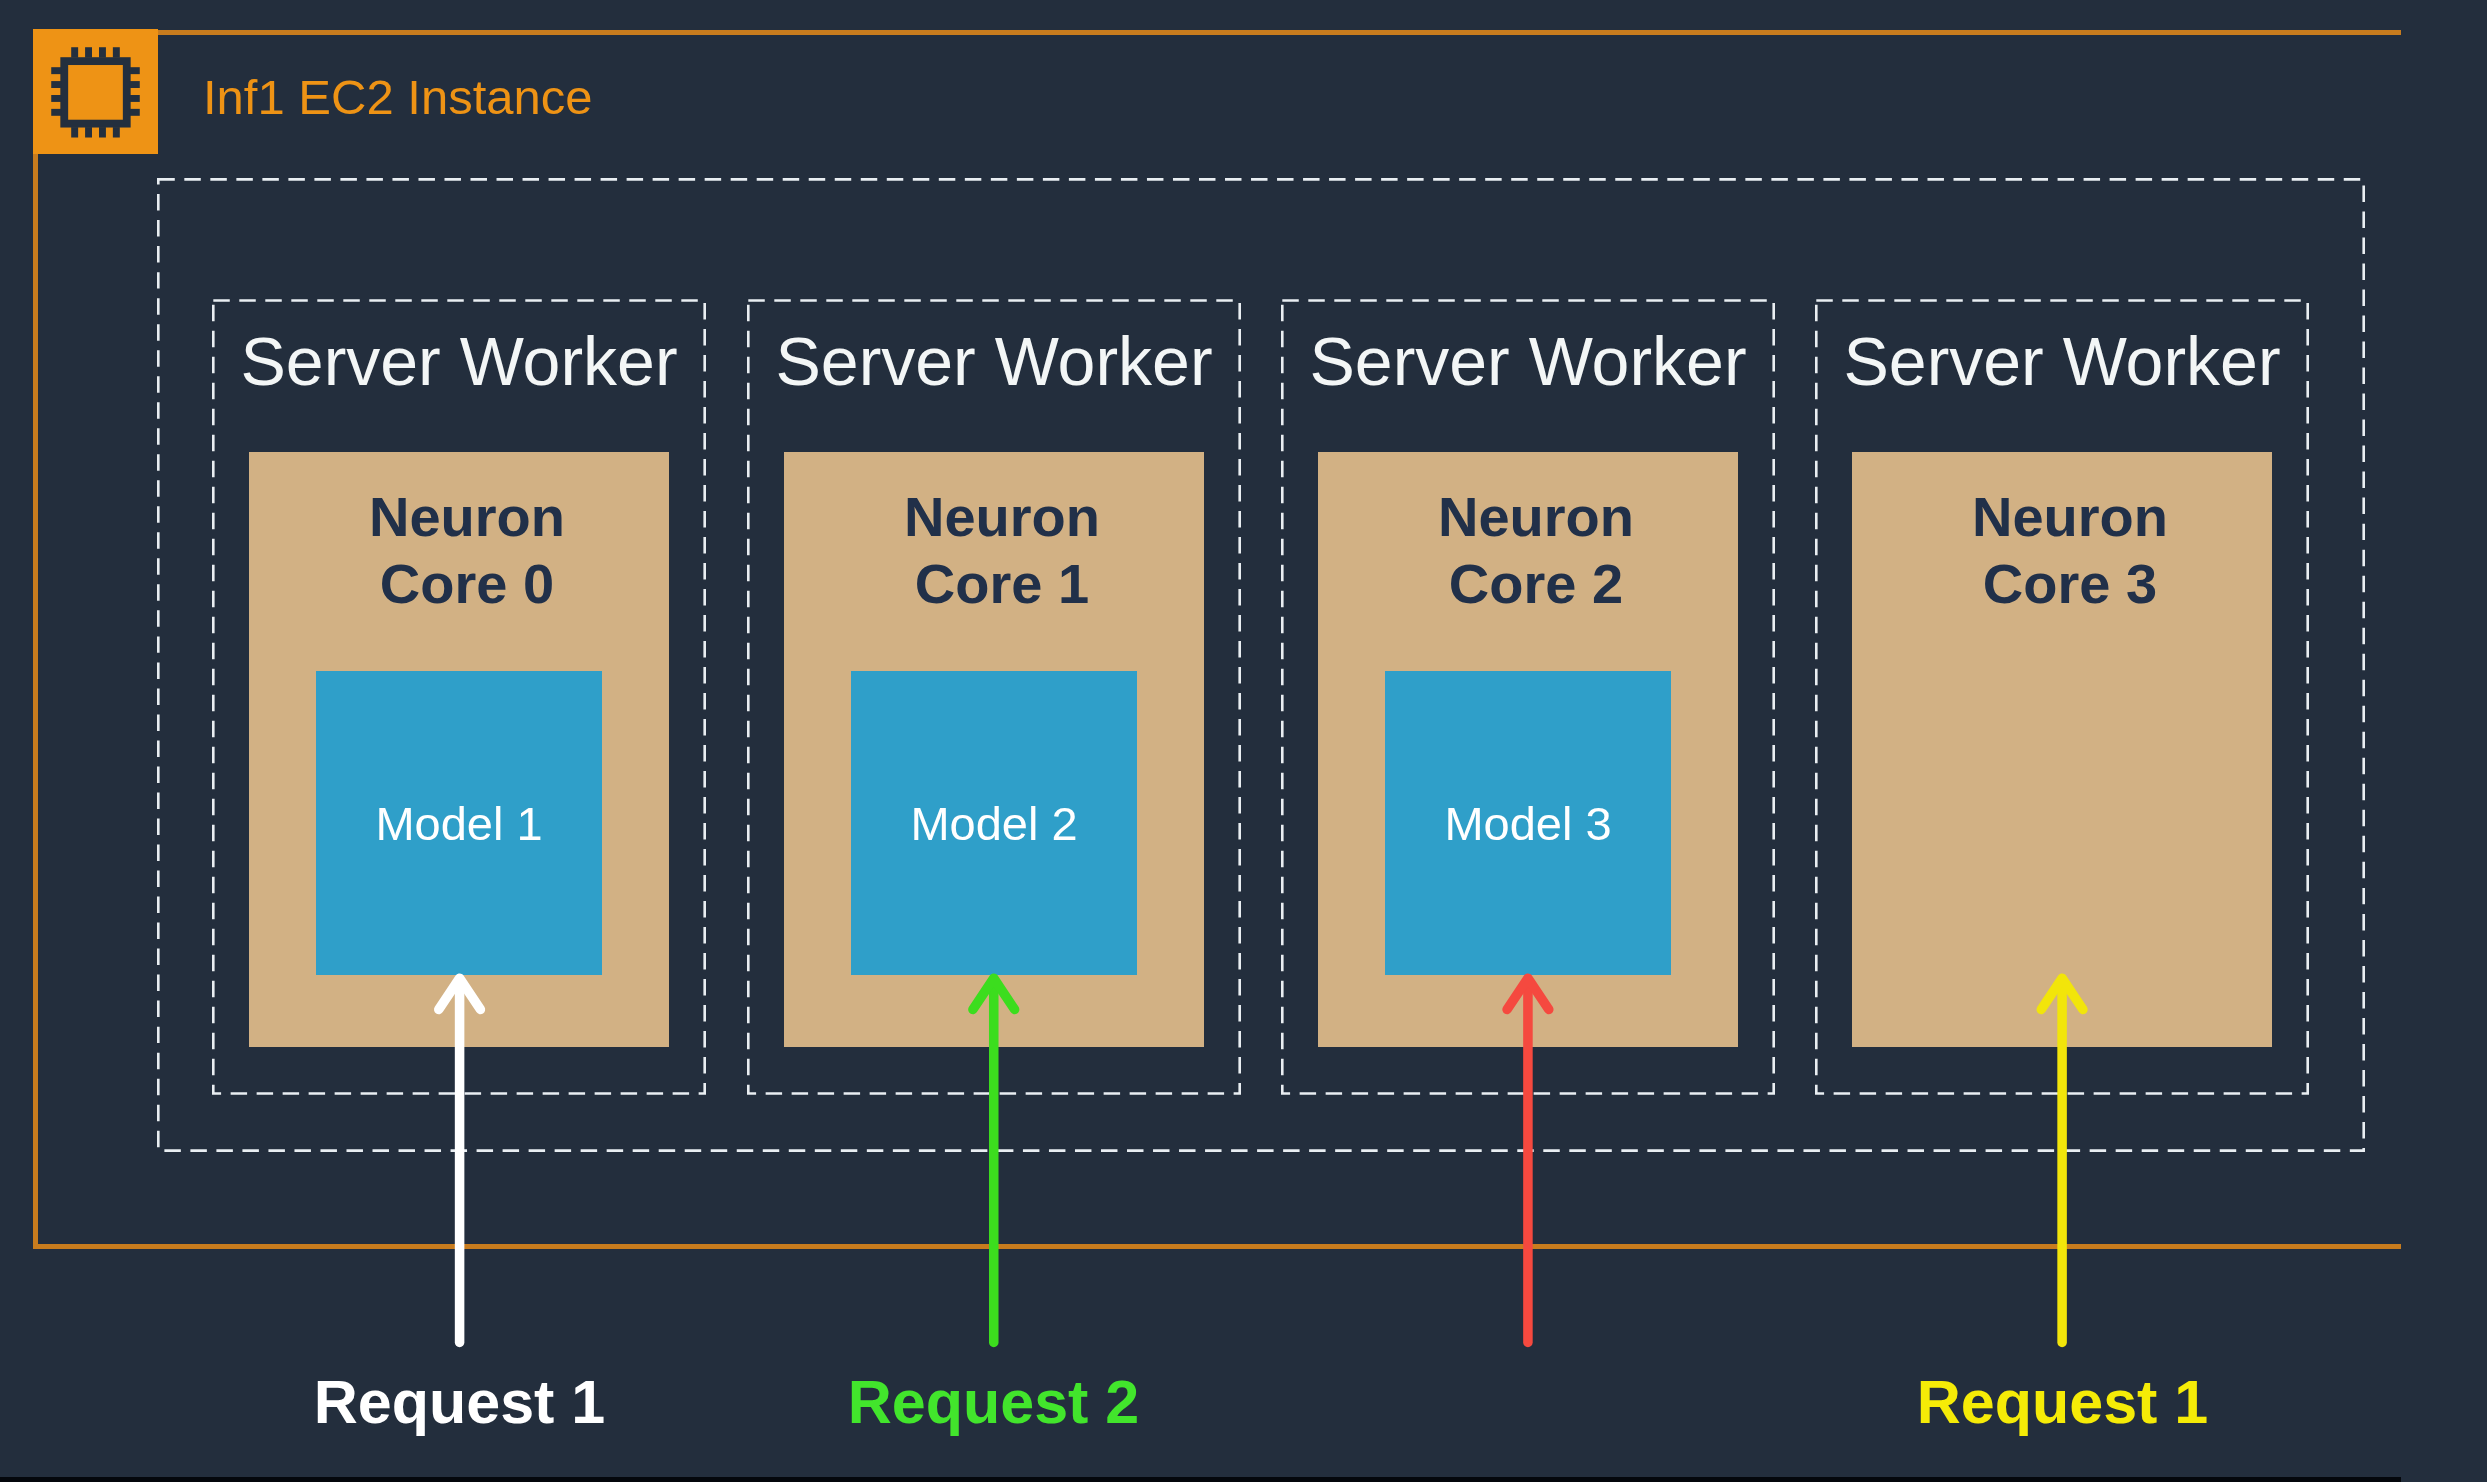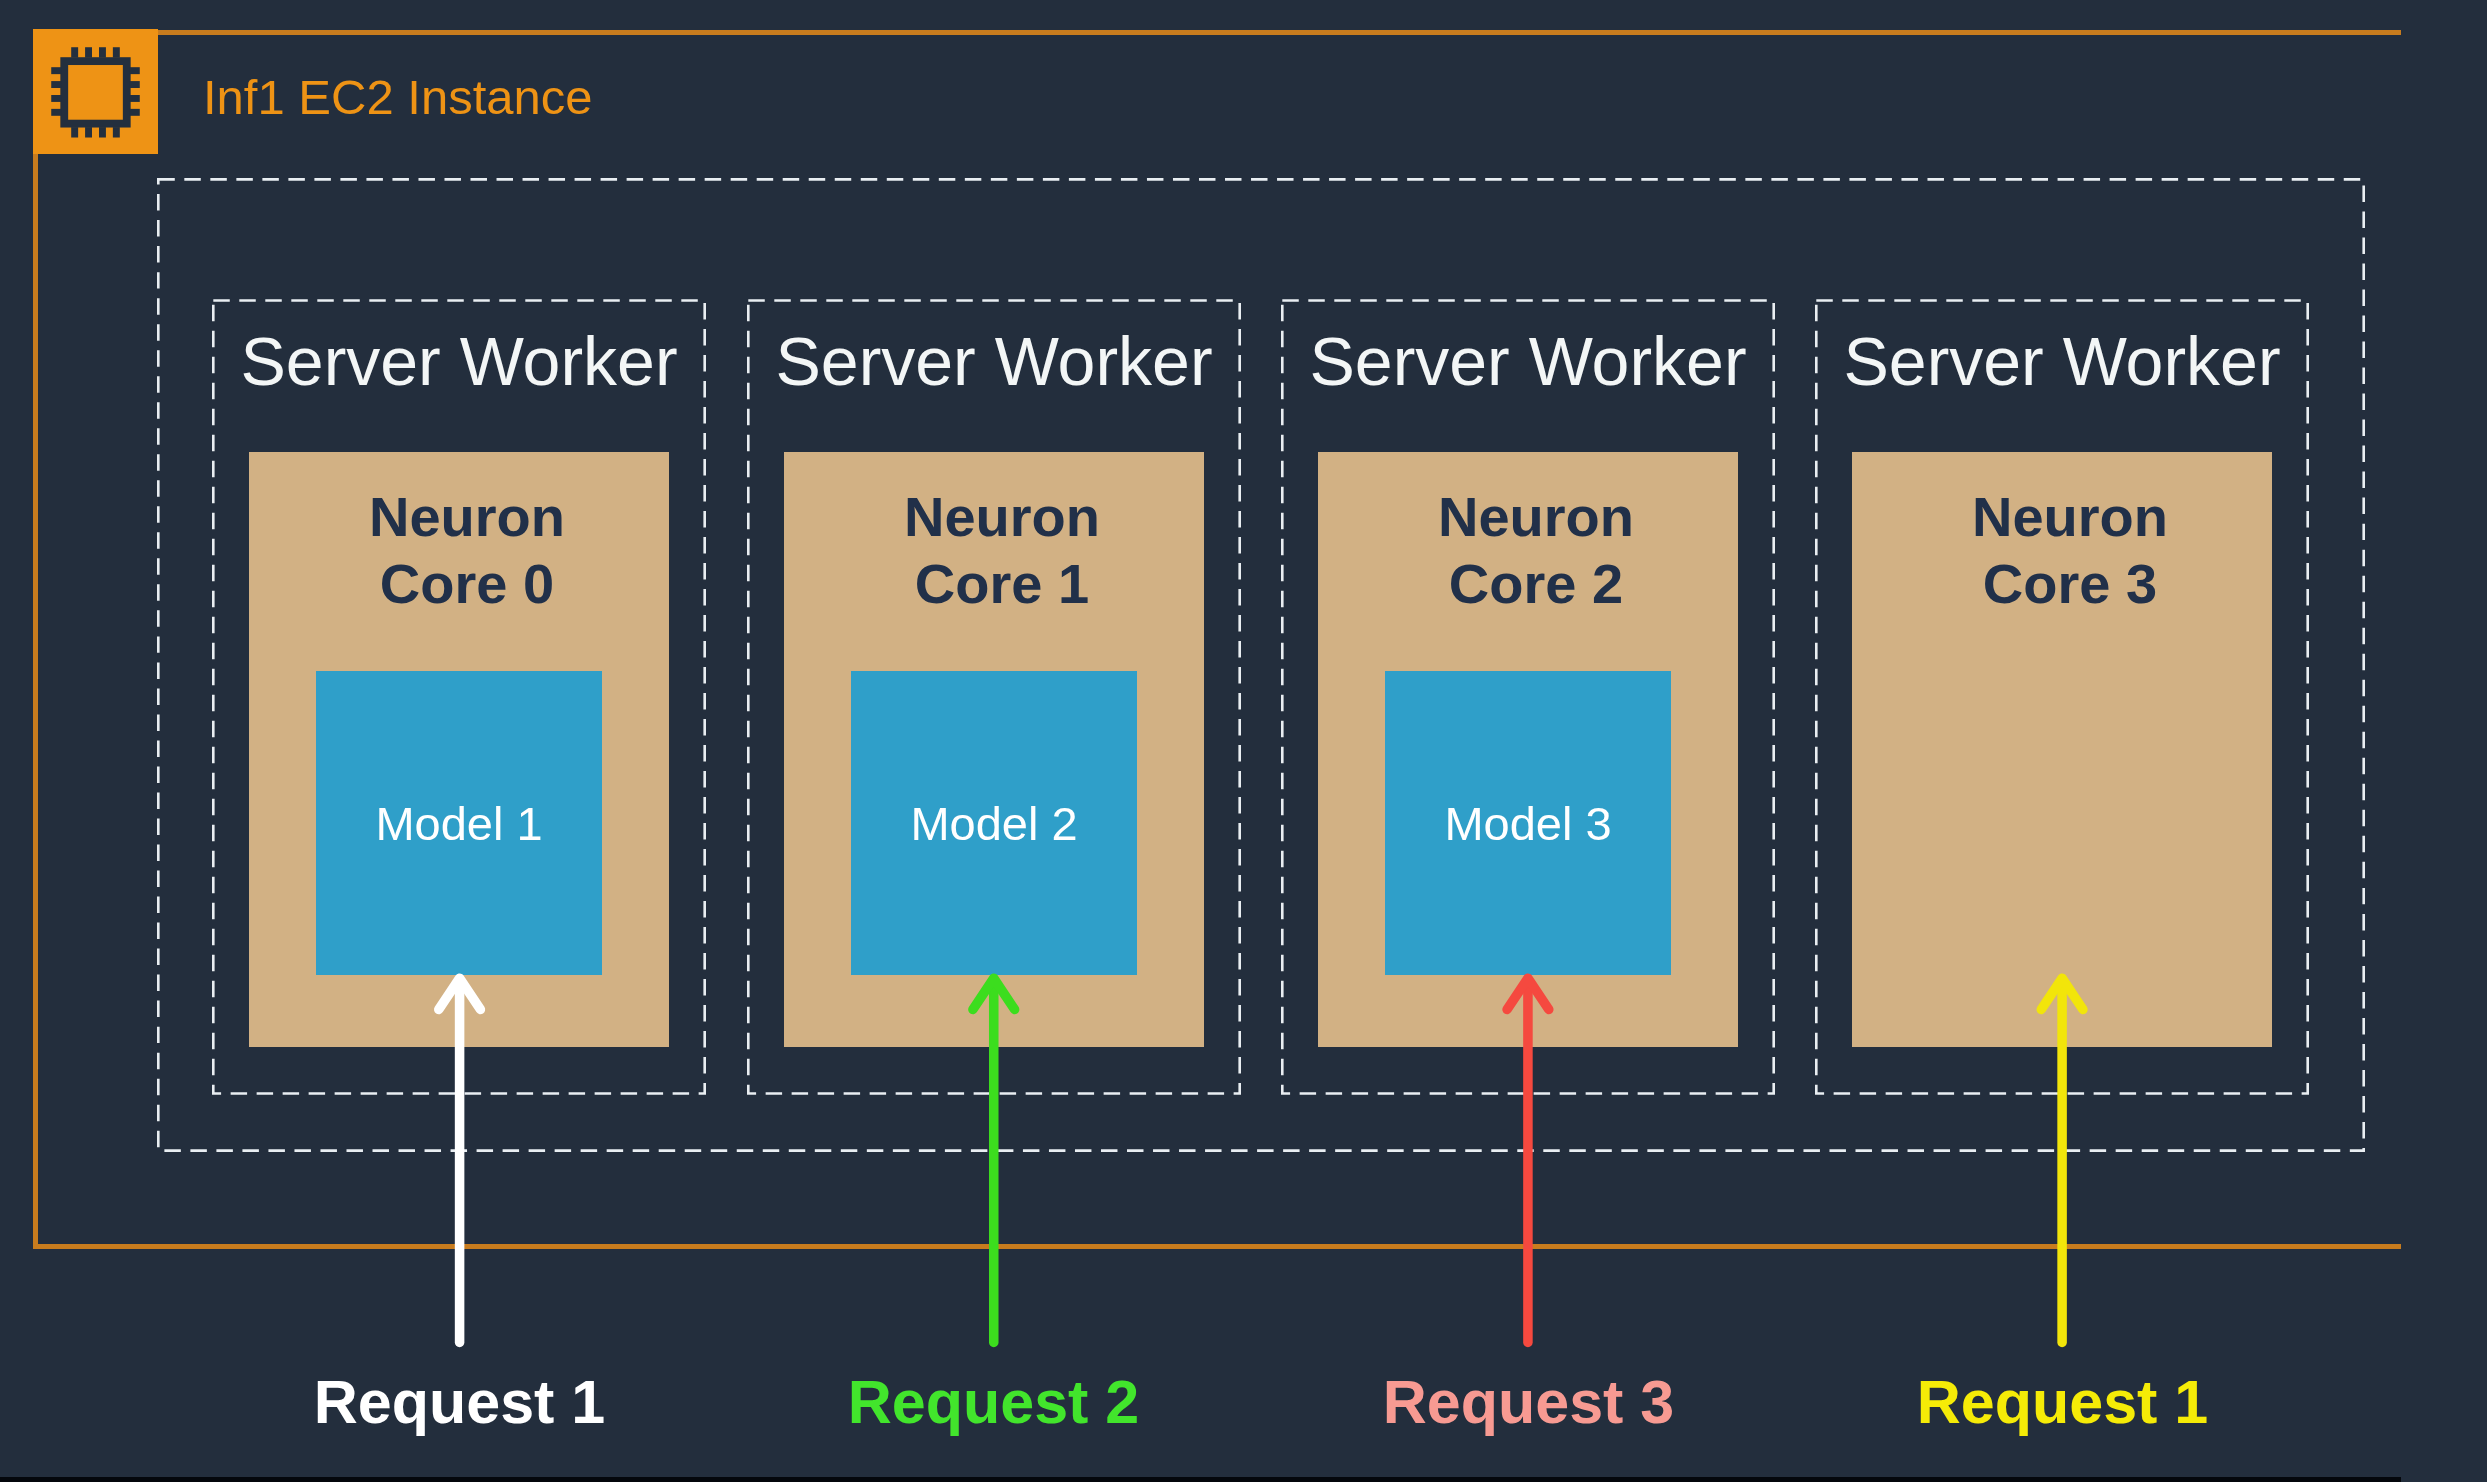--- a/index.html
+++ b/index.html
@@ -182,19 +182,18 @@
       <polyline points="1738,1164 1762,1128 1786,1164" stroke="#f5493f"></polyline>
     </g>
     <g>
       <line x1="2378" y1="1548" x2="2378" y2="1134" stroke="#f2e50a"></line>
       <polyline points="2354,1164 2378,1128 2402,1164" stroke="#f2e50a"></polyline>
     </g>
   </svg>
 
   <div class="request-label r1" style="color: rgb(255, 255, 255);">Request 1</div>
   <div class="request-label r2" style="color: rgb(66, 229, 44);">Request 2</div>
-  <div class="request-label r3" style="color: rgb(247, 154, 146);">Request 3</div>
   <div class="request-label r4" style="color: rgb(245, 235, 7);">Request 1</div>
 
   <div class="bottom-strip"></div>
 
 </div>
 
 
 </body></html>

